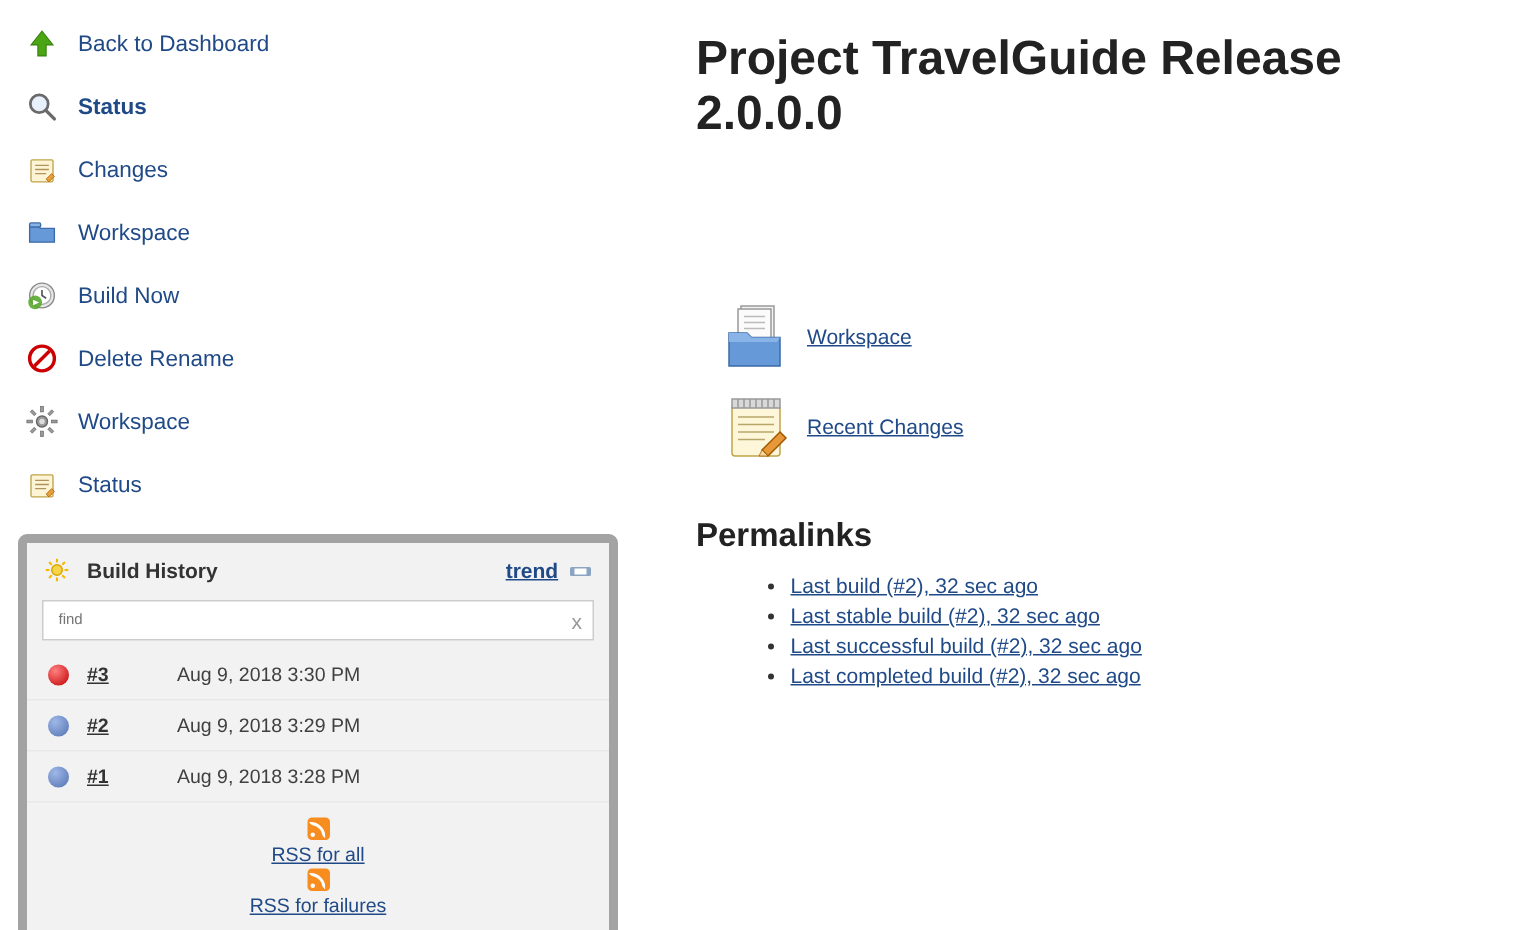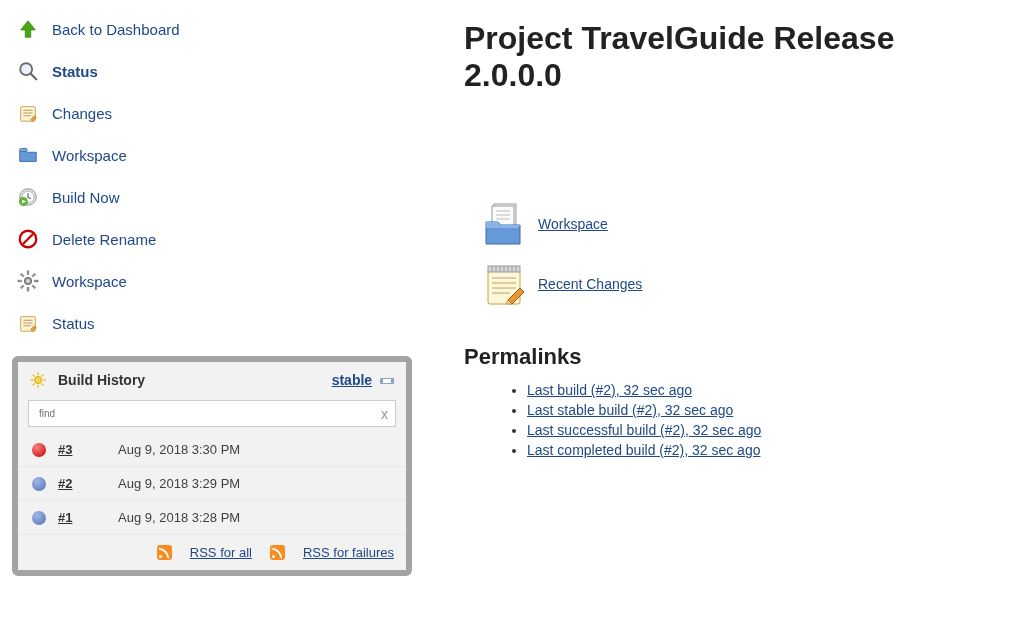--- a/index.html
+++ b/index.html
@@ -139,21 +139,22 @@
     }
     .build-date {
       color: #404040;
       font-size: 13px;
     }
     .rss-footer {
       display: flex;
       justify-content: flex-end;
       align-items: center;
       padding: 10px 12px;
-      gap: 18px;
+      gap: 2px;
+      flex-direction: column;
     }
     .rss-icon {
       display: inline-block;
       width: 15px;
       height: 15px;
       background: #f78c1f;
       border-radius: 3px;
       position: relative;
       vertical-align: middle;
     }
@@ -357,21 +358,21 @@
                 <line x1="2.7" y1="2.7" x2="4.5" y2="4.5"></line>
                 <line x1="11.5" y1="11.5" x2="13.3" y2="13.3"></line>
                 <line x1="2.7" y1="13.3" x2="4.5" y2="11.5"></line>
                 <line x1="11.5" y1="4.5" x2="13.3" y2="2.7"></line>
               </g>
             </svg>
         </span>
         <span class="build-history-title">Build History</span>
       </div>
       <span>
-        <a class="trend-link">stable</a>
+        <a class="trend-link">trend</a>
         <span class="trend-icon"></span>
       </span>
     </div>
     <div class="find-box">
       <input class="find-input" type="text" placeholder="find" style="">
       <span class="find-clear">x</span>
     </div>
 
     <div class="build-row">
       <span class="build-status-dot dot-red"></span>

